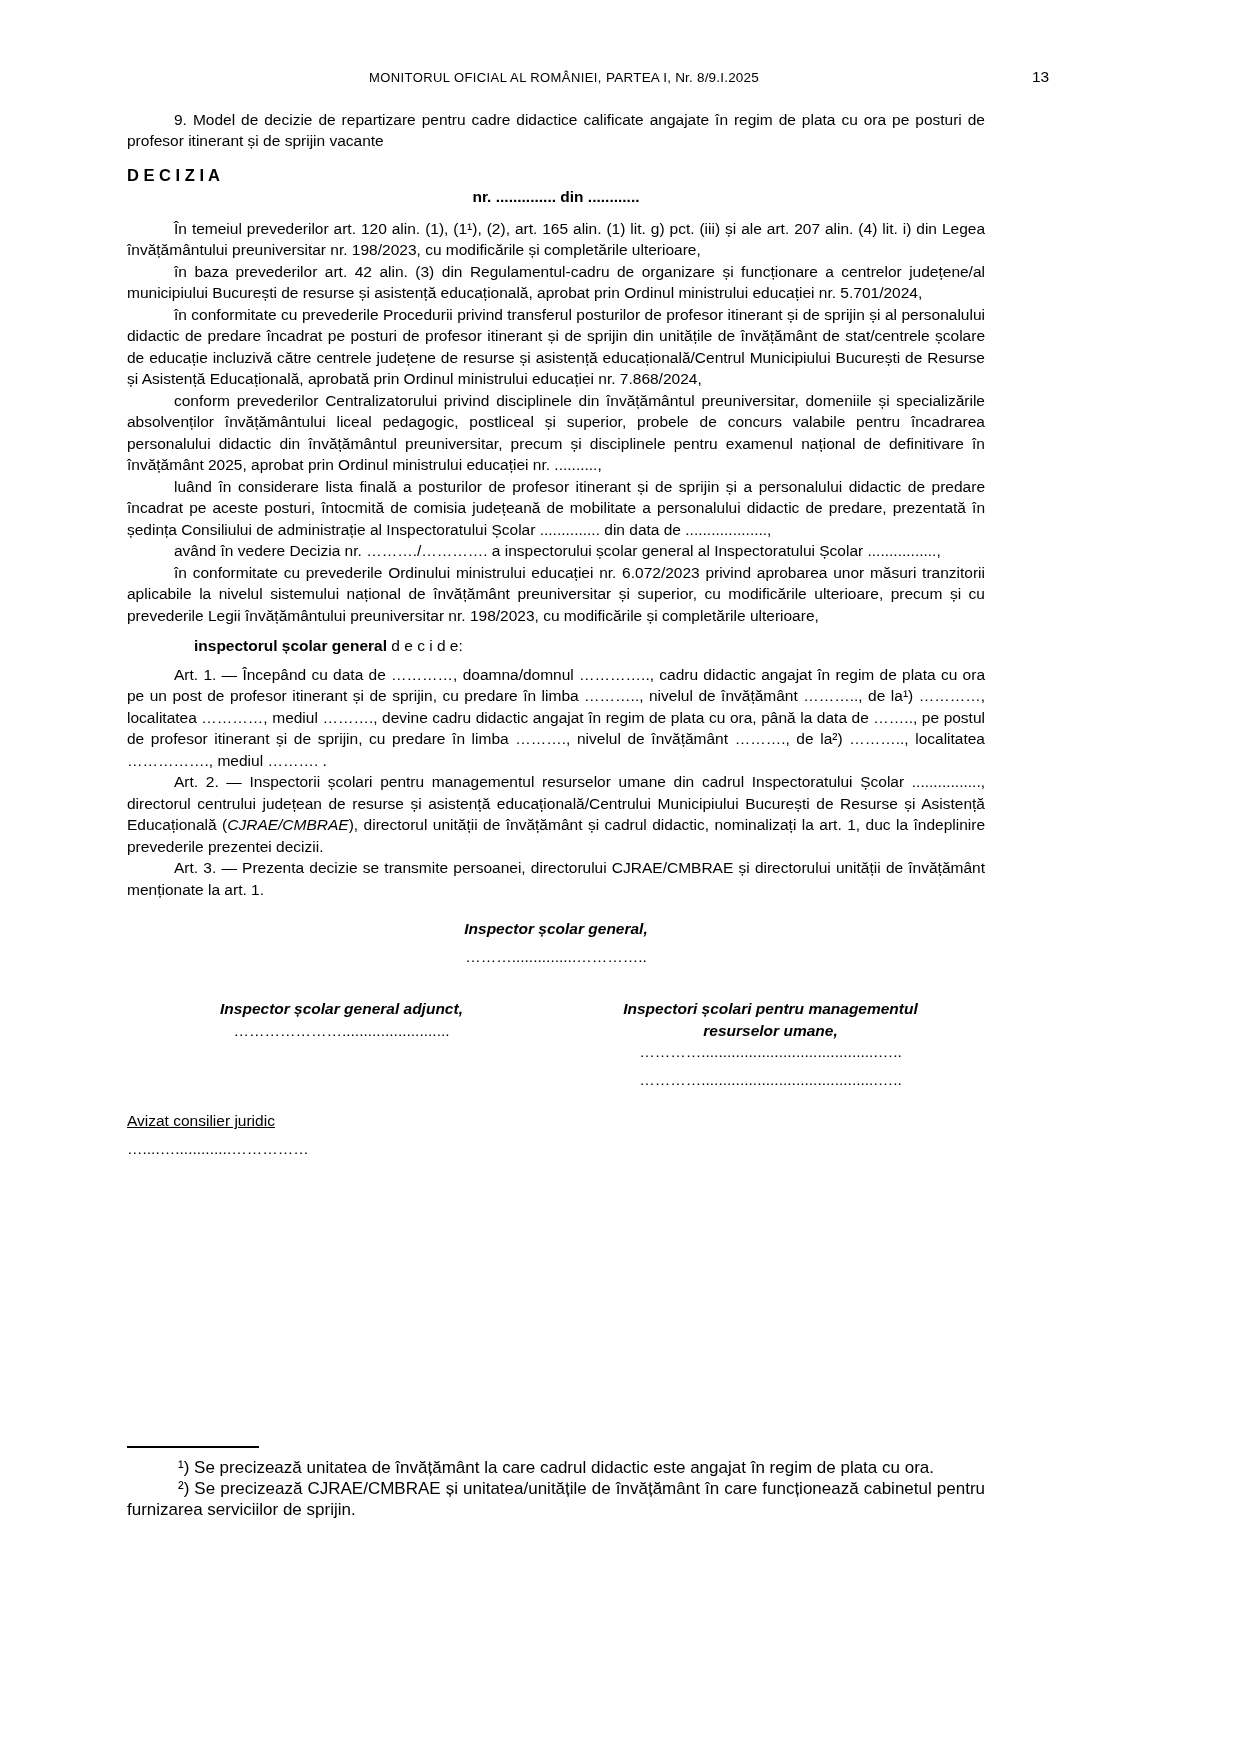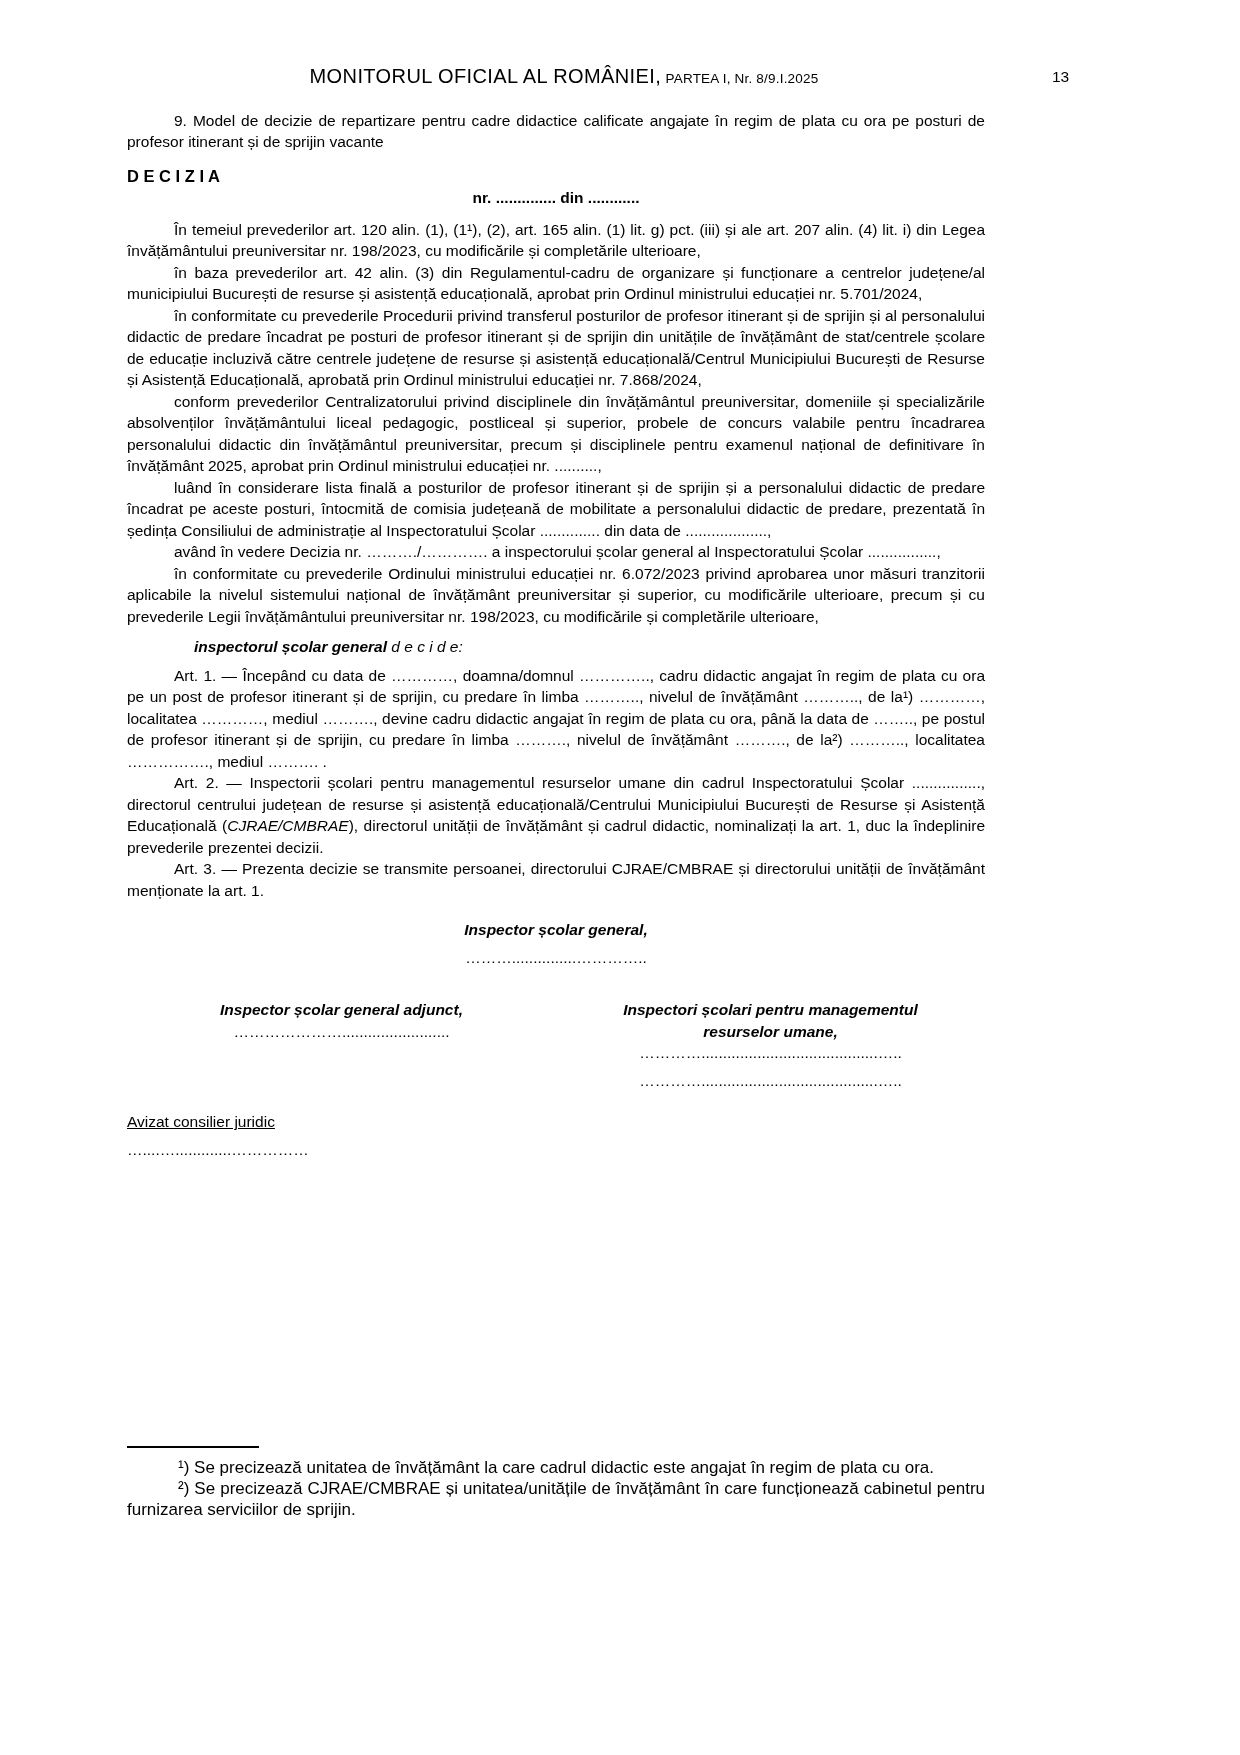--- a/index.html
+++ b/index.html
@@ -7,33 +7,33 @@
   body {
     width: 1240px; height: 1755px; position: relative;
     background: #ffffff; color: #000000;
     font-family: "Liberation Sans", sans-serif;
     font-size: 15.5px; line-height: 21.5px;
     overflow: hidden;
   }
   .sheet { position: absolute; left: 127px; top: 0; width: 858px; }
 
   .header-row { margin-top: 66px; text-align: center; white-space: nowrap; }
-  .journal-title { font-size: 20px; letter-spacing: 0.4px; margin-left: 16px; }
+  .journal-title { font-size: 13px; letter-spacing: 0.4px; margin-left: 16px; }
   .journal-issue { font-size: 13.5px; letter-spacing: 0.2px; }
-  .page-number { position: absolute; left: 1032px; top: 66px; font-size: 15.5px; margin-left: 20px; }
+  .page-number { position: absolute; left: 1032px; top: 66px; font-size: 15.5px; }
 
   p { margin: 0; text-align: justify; text-indent: 47px; }
   .intro { margin-top: 20px; }
 
   .decision-title { text-indent: 0; font-weight: bold; font-size: 16.5px; margin-top: 13px; }
   .decision-number { text-align: center; text-indent: 0; font-weight: bold; font-size: 15.5px; }
 
   .preamble { margin-top: 10px; }
 
-  .decide { text-align: left; text-indent: 67px; margin: 9px 0 7px 0; font-style: italic; }
+  .decide { text-align: left; text-indent: 67px; margin: 9px 0 7px 0; }
   .bold { font-weight: bold; }
   .italic { font-style: italic; }
 
   .signatures { margin-top: 18px; }
   .sig-general { text-align: center; text-indent: 0; font-style: italic; }
   .sig-dots { text-align: center; text-indent: 0; font-style: normal; margin-top: 6px; }
 
   .sig-columns { display: flex; margin-top: 31px; }
   .sig-col { width: 50%; text-align: center; }
   .sig-role { font-style: italic; font-weight: bold; }

